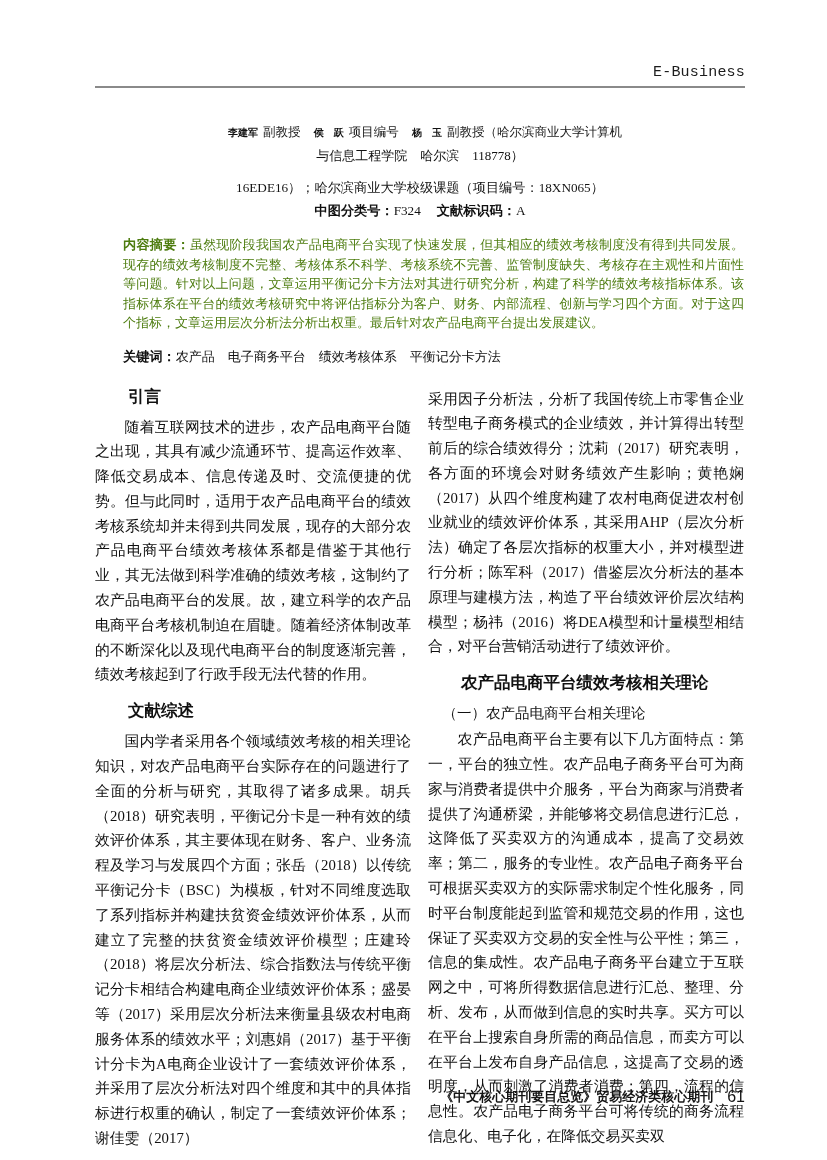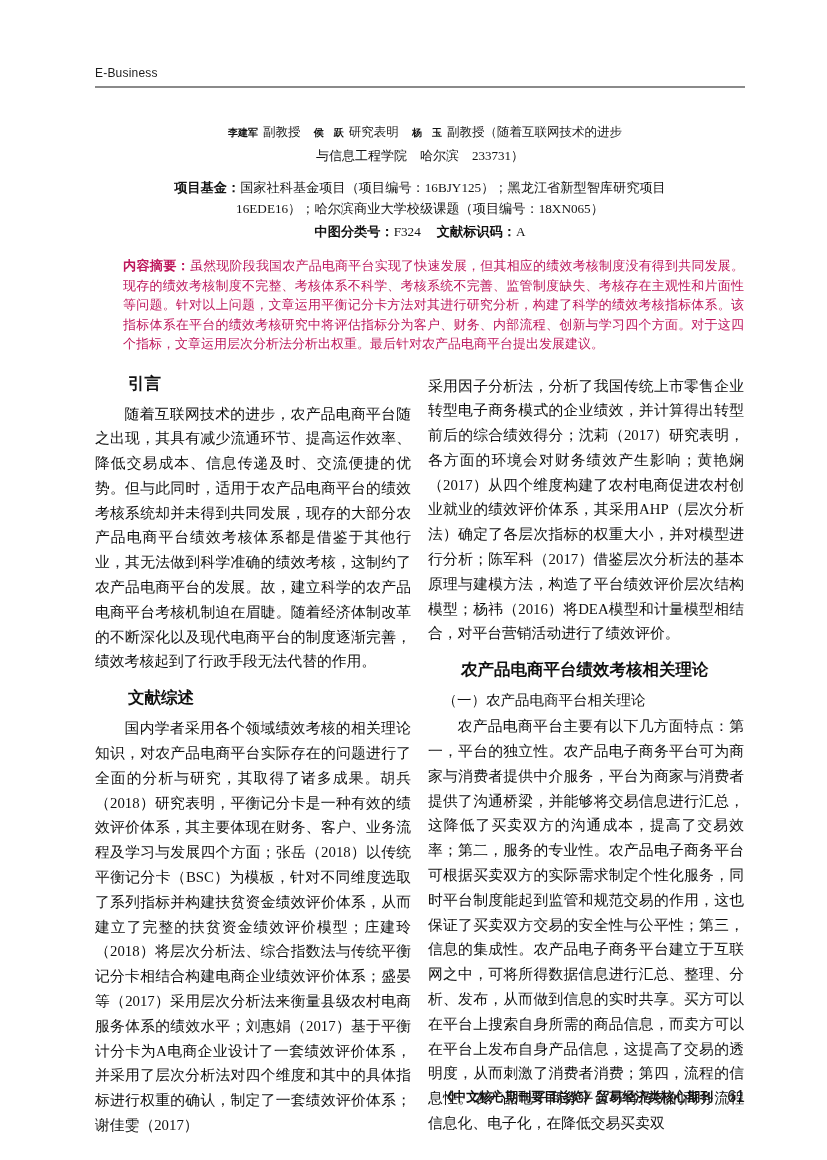--- a/index.html
+++ b/index.html
@@ -4,43 +4,43 @@
 <style>
   html,body{margin:0;padding:0;background:#ffffff;}
   body{
     width:827px;height:1160px;position:relative;
     font-family:"Liberation Serif","DejaVu Serif",serif;
     color:#111;overflow:hidden;
   }
   .page{width:650px;margin:0 82px 0 95px;padding-top:64px;}
   
   .journal-label{
-    text-align:left;
-    font-family:Liberation Sans, sans-serif;
-    font-size:12px;color:#1c1c1c;letter-spacing:.2px;line-height:18px;
+    text-align:right;
+    font-family:Liberation Mono, monospace;
+    font-size:15px;color:#1c1c1c;letter-spacing:.2px;line-height:18px;
   }
   .header-rule{border:0;border-top:2px solid #8a8a8a;margin:4px 0 0 0;}
   
   .paper-title{
     margin-top:58px;text-align:center;
     font-size:32px;font-weight:bold;letter-spacing:.5px;line-height:40px;
   }
   .byline{margin-top:32px;text-align:center;line-height:24px;font-size:13px;}
   .byline .author-name{font-size:10px;font-weight:bold;margin:0 5px 0 10px;}
   .byline .author-role{font-size:12.5px;color:#1a1a1a;}
   .byline-line2{text-align:center;font-size:13px;line-height:22px;}
   
   .funding{margin-top:10px;text-align:center;font-size:13.2px;line-height:21px;color:#141414;}
   .funding .bold-label{font-weight:bold;}
   .classification{margin-top:2px;text-align:center;font-size:13.2px;line-height:21px;}
   .classification .bold-label{font-weight:bold;}
   .classification .gap{margin-left:16px;}
   
   .abstract-block{margin:14px 1px 0 0;padding-left:28px;text-align:justify;
-    font-size:13px;line-height:19.5px;color:#be185d;}
+    font-size:13px;line-height:19.5px;color:#4d7c0f;}
   .abstract-block .blk-label{font-family:"Liberation Sans","DejaVu Sans",sans-serif;
     font-weight:bold;font-size:13.2px;}
   .keywords-line{padding-left:28px;text-align:left;font-size:13px;line-height:21px;}
   .keywords-line .blk-label{font-family:"Liberation Sans","DejaVu Sans",sans-serif;
     font-weight:bold;font-size:13.2px;}
   
   .columns{margin-top:20px;display:flex;gap:17px;}
   .col{width:316px;}
   .sec-heading{
     font-family:Liberation Mono, monospace;
@@ -66,36 +66,36 @@
 <body>
 
 <div class="page">
 
   <div class="journal-label">E-Business</div>
   <hr class="header-rule">
 
 
   <div class="byline">
     <span class="author-name">李建军</span><span class="author-role">副教授</span>
-    <span class="author-name">侯　跃</span><span class="author-role">研究表明</span>
-    <span class="author-name">杨　玉</span><span class="author-role">副教授</span><span class="author-role">（随着互联网技术的进步</span>
+    <span class="author-name">侯　跃</span><span class="author-role">项目编号</span>
+    <span class="author-name">杨　玉</span><span class="author-role">副教授</span><span class="author-role">（哈尔滨商业大学计算机</span>
   </div>
-  <div class="byline-line2">与信息工程学院　哈尔滨　233731）</div>
+  <div class="byline-line2">与信息工程学院　哈尔滨　118778）</div>
 
   <div class="funding">
-    <div><span class="bold-label">项目基金：</span><span>国家社科基金项目（项目编号：16BJY125）；黑龙江省新型智库研究项目</span></div>
     <div>16EDE16）；哈尔滨商业大学校级课题（项目编号：18XN065）</div>
   </div>
 
   <div class="classification">
     <span class="bold-label">中图分类号：</span><span>F324</span><span class="bold-label gap">文献标识码：</span><span>A</span>
   </div>
 
   <p class="abstract-block"><span class="blk-label">内容摘要：</span><span>虽然现阶段我国农产品电商平台实现了快速发展，但其相应的绩效考核制度没有得到共同发展。现存的绩效考核制度不完整、考核体系不科学、考核系统不完善、监管制度缺失、考核存在主观性和片面性等问题。针对以上问题，文章运用平衡记分卡方法对其进行研究分析，构建了科学的绩效考核指标体系。该指标体系在平台的绩效考核研究中将评估指标分为客户、财务、内部流程、创新与学习四个方面。对于这四个指标，文章运用层次分析法分析出权重。最后针对农产品电商平台提出发展建议。</span></p>
 
+  <p class="keywords-line"><span class="blk-label">关键词：</span><span>农产品　电子商务平台　绩效考核体系　平衡记分卡方法</span></p>
 
   <div class="columns">
 
     <div class="col">
       <h2 class="sec-heading">引言</h2>
       <p>随着互联网技术的进步，农产品电商平台随之出现，其具有减少流通环节、提高运作效率、降低交易成本、信息传递及时、交流便捷的优势。但与此同时，适用于农产品电商平台的绩效考核系统却并未得到共同发展，现存的大部分农产品电商平台绩效考核体系都是借鉴于其他行业，其无法做到科学准确的绩效考核，这制约了农产品电商平台的发展。故，建立科学的农产品电商平台考核机制迫在眉睫。随着经济体制改革的不断深化以及现代电商平台的制度逐渐完善，绩效考核起到了行政手段无法代替的作用。</p>
       <h2 class="sec-heading tight">文献综述</h2>
       <p>国内学者采用各个领域绩效考核的相关理论知识，对农产品电商平台实际存在的问题进行了全面的分析与研究，其取得了诸多成果。胡兵（2018）研究表明，平衡记分卡是一种有效的绩效评价体系，其主要体现在财务、客户、业务流程及学习与发展四个方面；张岳（2018）以传统平衡记分卡（BSC）为模板，针对不同维度选取了系列指标并构建扶贫资金绩效评价体系，从而建立了完整的扶贫资金绩效评价模型；庄建玲（2018）将层次分析法、综合指数法与传统平衡记分卡相结合构建电商企业绩效评价体系；盛晏等（2017）采用层次分析法来衡量县级农村电商服务体系的绩效水平；刘惠娟（2017）基于平衡计分卡为A电商企业设计了一套绩效评价体系，并采用了层次分析法对四个维度和其中的具体指标进行权重的确认，制定了一套绩效评价体系；谢佳雯（2017）</p>
     </div>
 

